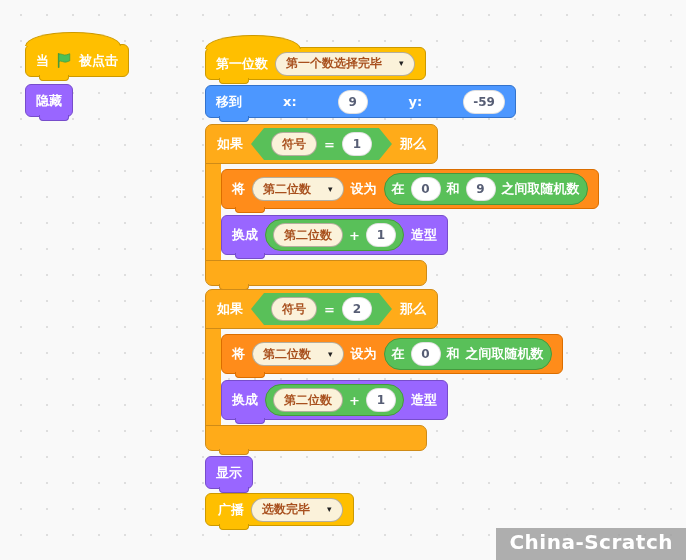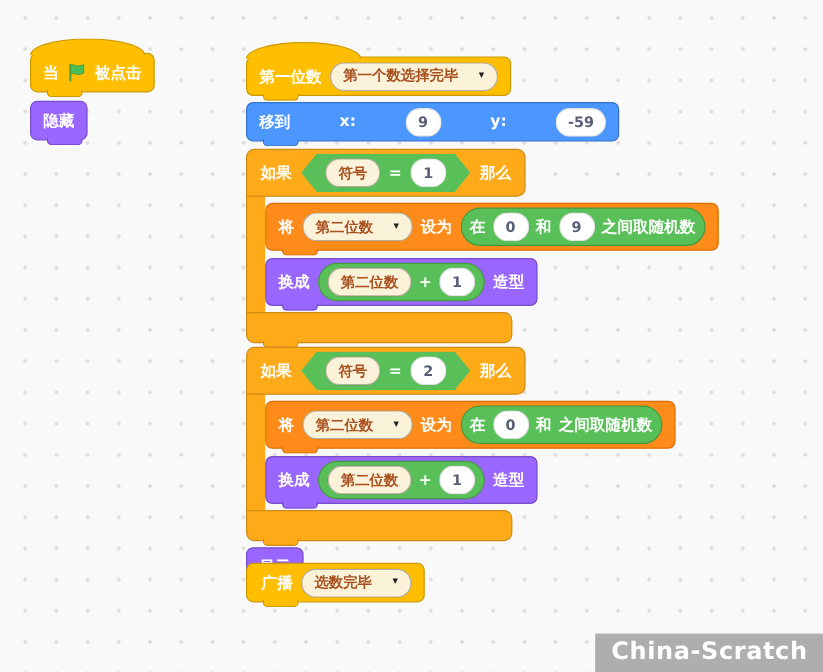--- a/index.html
+++ b/index.html
@@ -181,21 +181,21 @@
         </div>
       </div>
     </div>
     <div class="c-bottom bump"></div>
   </div>
 
   <div class="block abs looks bump" style="left:205px; top:456px;">
     <span>显示</span>
   </div>
 
-  <div class="block abs events bump" style="left:205px; top:469px;padding-left:12px;">
+  <div class="block abs events bump" style="left:205px; top:493px;padding-left:12px;">
     <span>广播</span>
     <span class="pill">
       <span>选数完毕</span>
       <span class="caret">▾</span>
     </span>
   </div>
 
   <div class="watermark">China-Scratch</div>
 
 </div>

